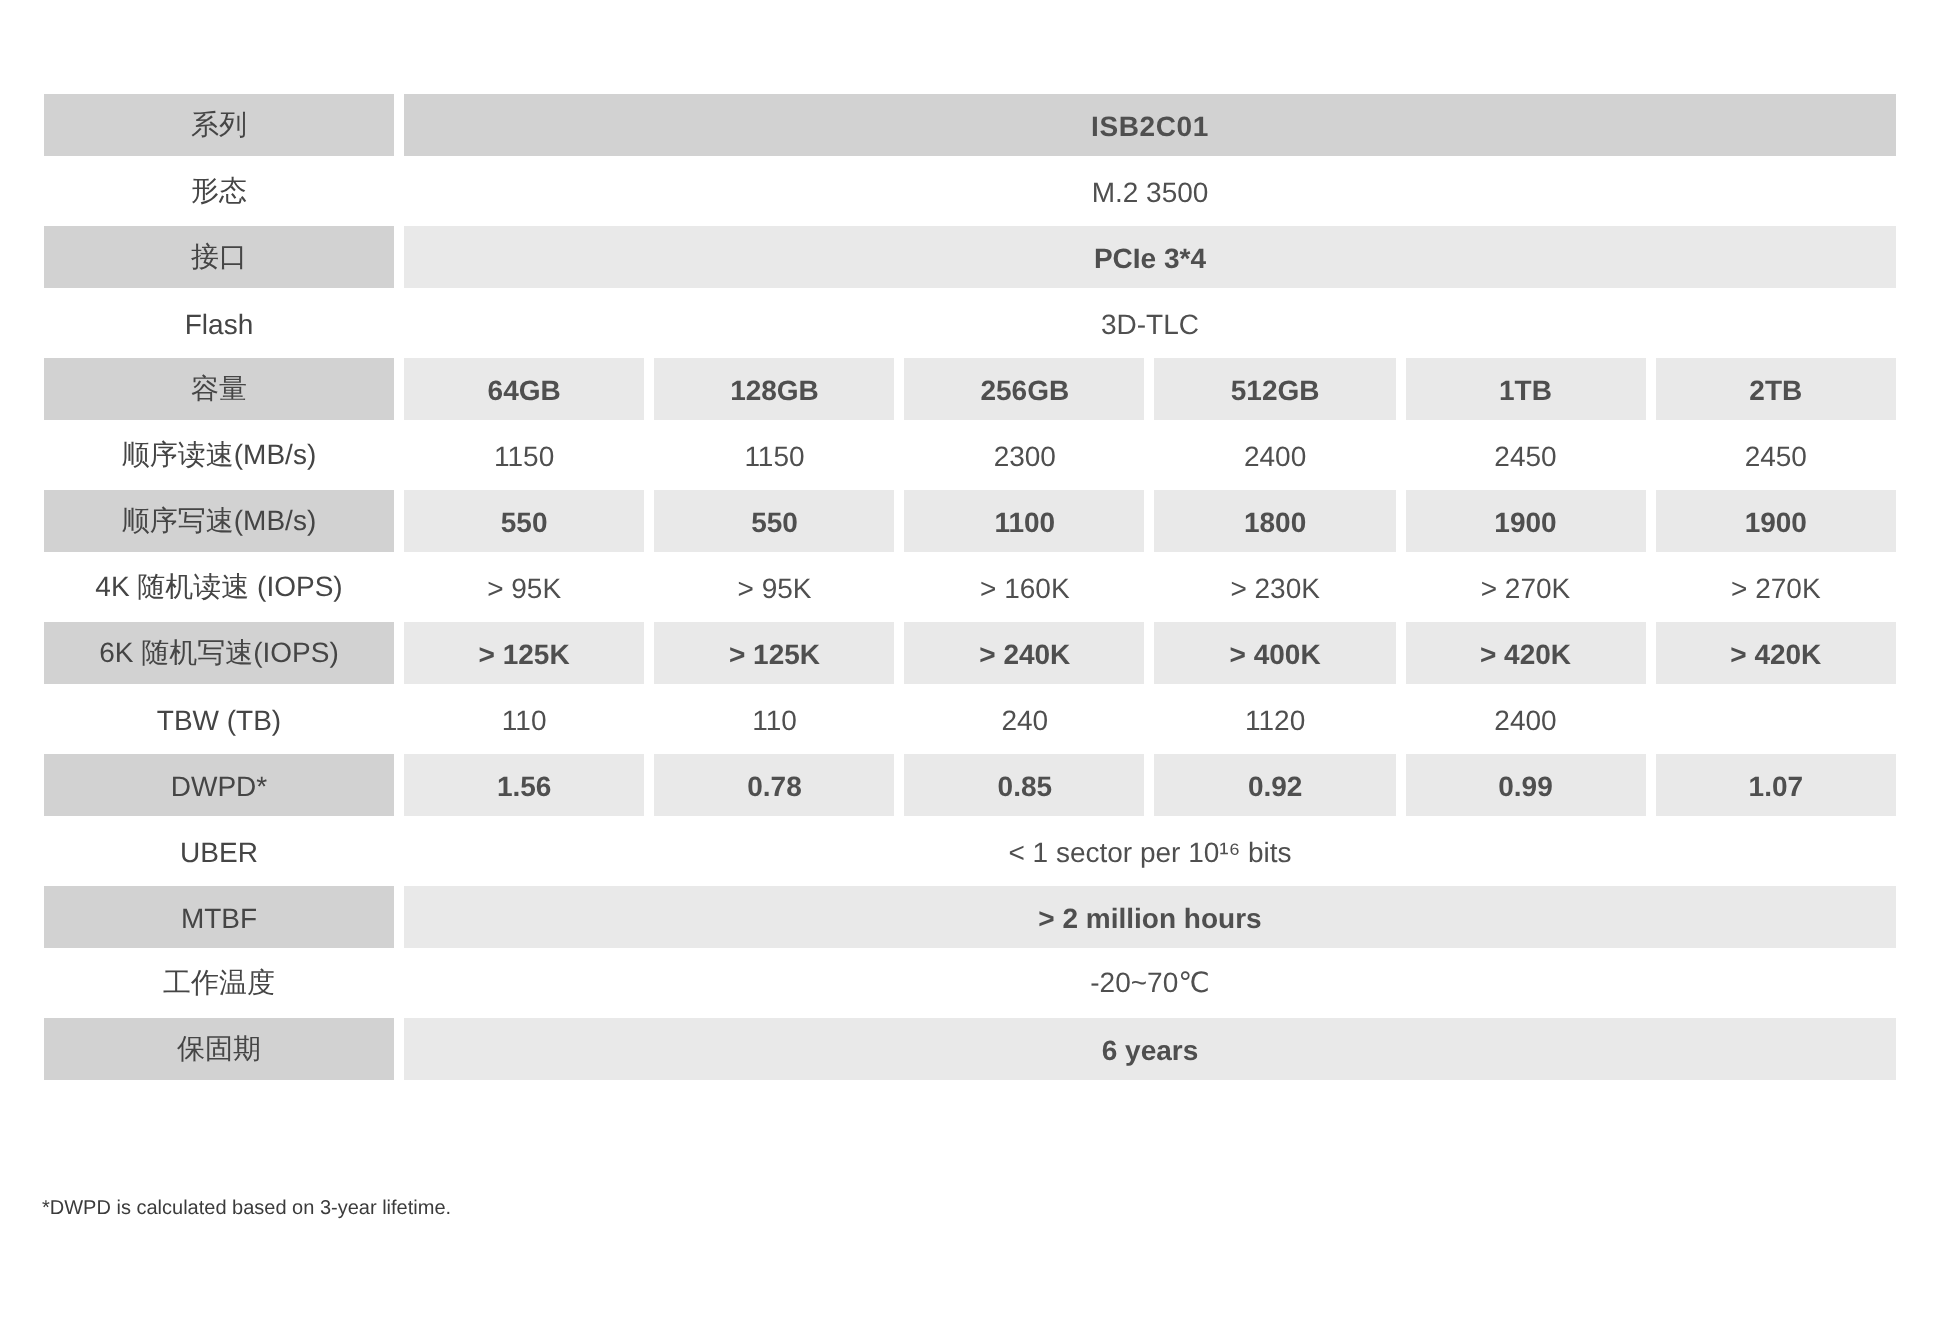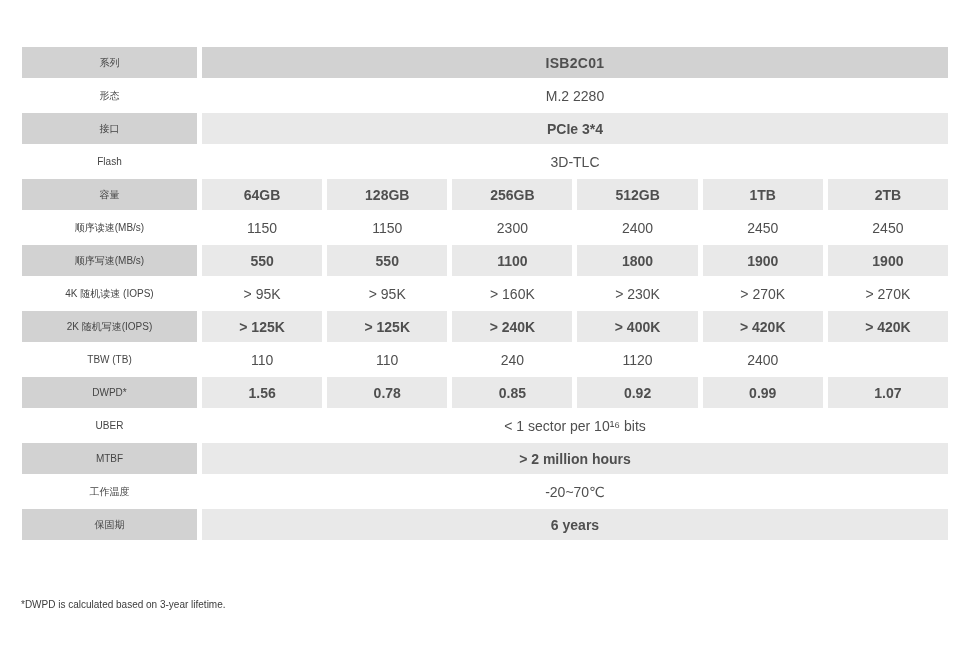--- a/index.html
+++ b/index.html
@@ -31,21 +31,21 @@
   .cell {
     display: flex;
     align-items: center;
     justify-content: center;
     font-size: 14px;
     color: #4f4f4f;
     white-space: nowrap;
     overflow: hidden;
   }
   .label-cell {
-    font-size: 10px;
+    font-size: 14px;
     color: #454545;
   }
   .merged { grid-column: 2 / 8; }
   .bg-dark { background: #d2d2d2; }
   .bg-light { background: #e9e9e9; font-weight: bold; }
   .bold { font-weight: bold; letter-spacing: 0.3px; }
   .footnote {
     position: absolute;
     left: 21px;
     top: 599px;
@@ -60,21 +60,21 @@
 
   <div class="spec-table">
 
     <div class="row">
       <div class="cell label-cell bg-dark">系列</div>
       <div class="cell merged bg-dark bold">ISB2C01</div>
     </div>
 
     <div class="row">
       <div class="cell label-cell">形态</div>
-      <div class="cell merged">M.2 2280</div>
+      <div class="cell merged">M.2 3500</div>
     </div>
 
     <div class="row">
       <div class="cell label-cell bg-dark">接口</div>
       <div class="cell merged bg-light">PCIe 3*4</div>
     </div>
 
     <div class="row">
       <div class="cell label-cell">Flash</div>
       <div class="cell merged">3D-TLC</div>
@@ -114,21 +114,21 @@
       <div class="cell label-cell">4K 随机读速 (IOPS)</div>
       <div class="cell">&gt; 95K</div>
       <div class="cell">&gt; 95K</div>
       <div class="cell">&gt; 160K</div>
       <div class="cell">&gt; 230K</div>
       <div class="cell">&gt; 270K</div>
       <div class="cell">&gt; 270K</div>
     </div>
 
     <div class="row">
-      <div class="cell label-cell bg-dark">2K 随机写速(IOPS)</div>
+      <div class="cell label-cell bg-dark">6K 随机写速(IOPS)</div>
       <div class="cell bg-light">&gt; 125K</div>
       <div class="cell bg-light">&gt; 125K</div>
       <div class="cell bg-light">&gt; 240K</div>
       <div class="cell bg-light">&gt; 400K</div>
       <div class="cell bg-light">&gt; 420K</div>
       <div class="cell bg-light">&gt; 420K</div>
     </div>
 
     <div class="row">
       <div class="cell label-cell">TBW (TB)</div>

